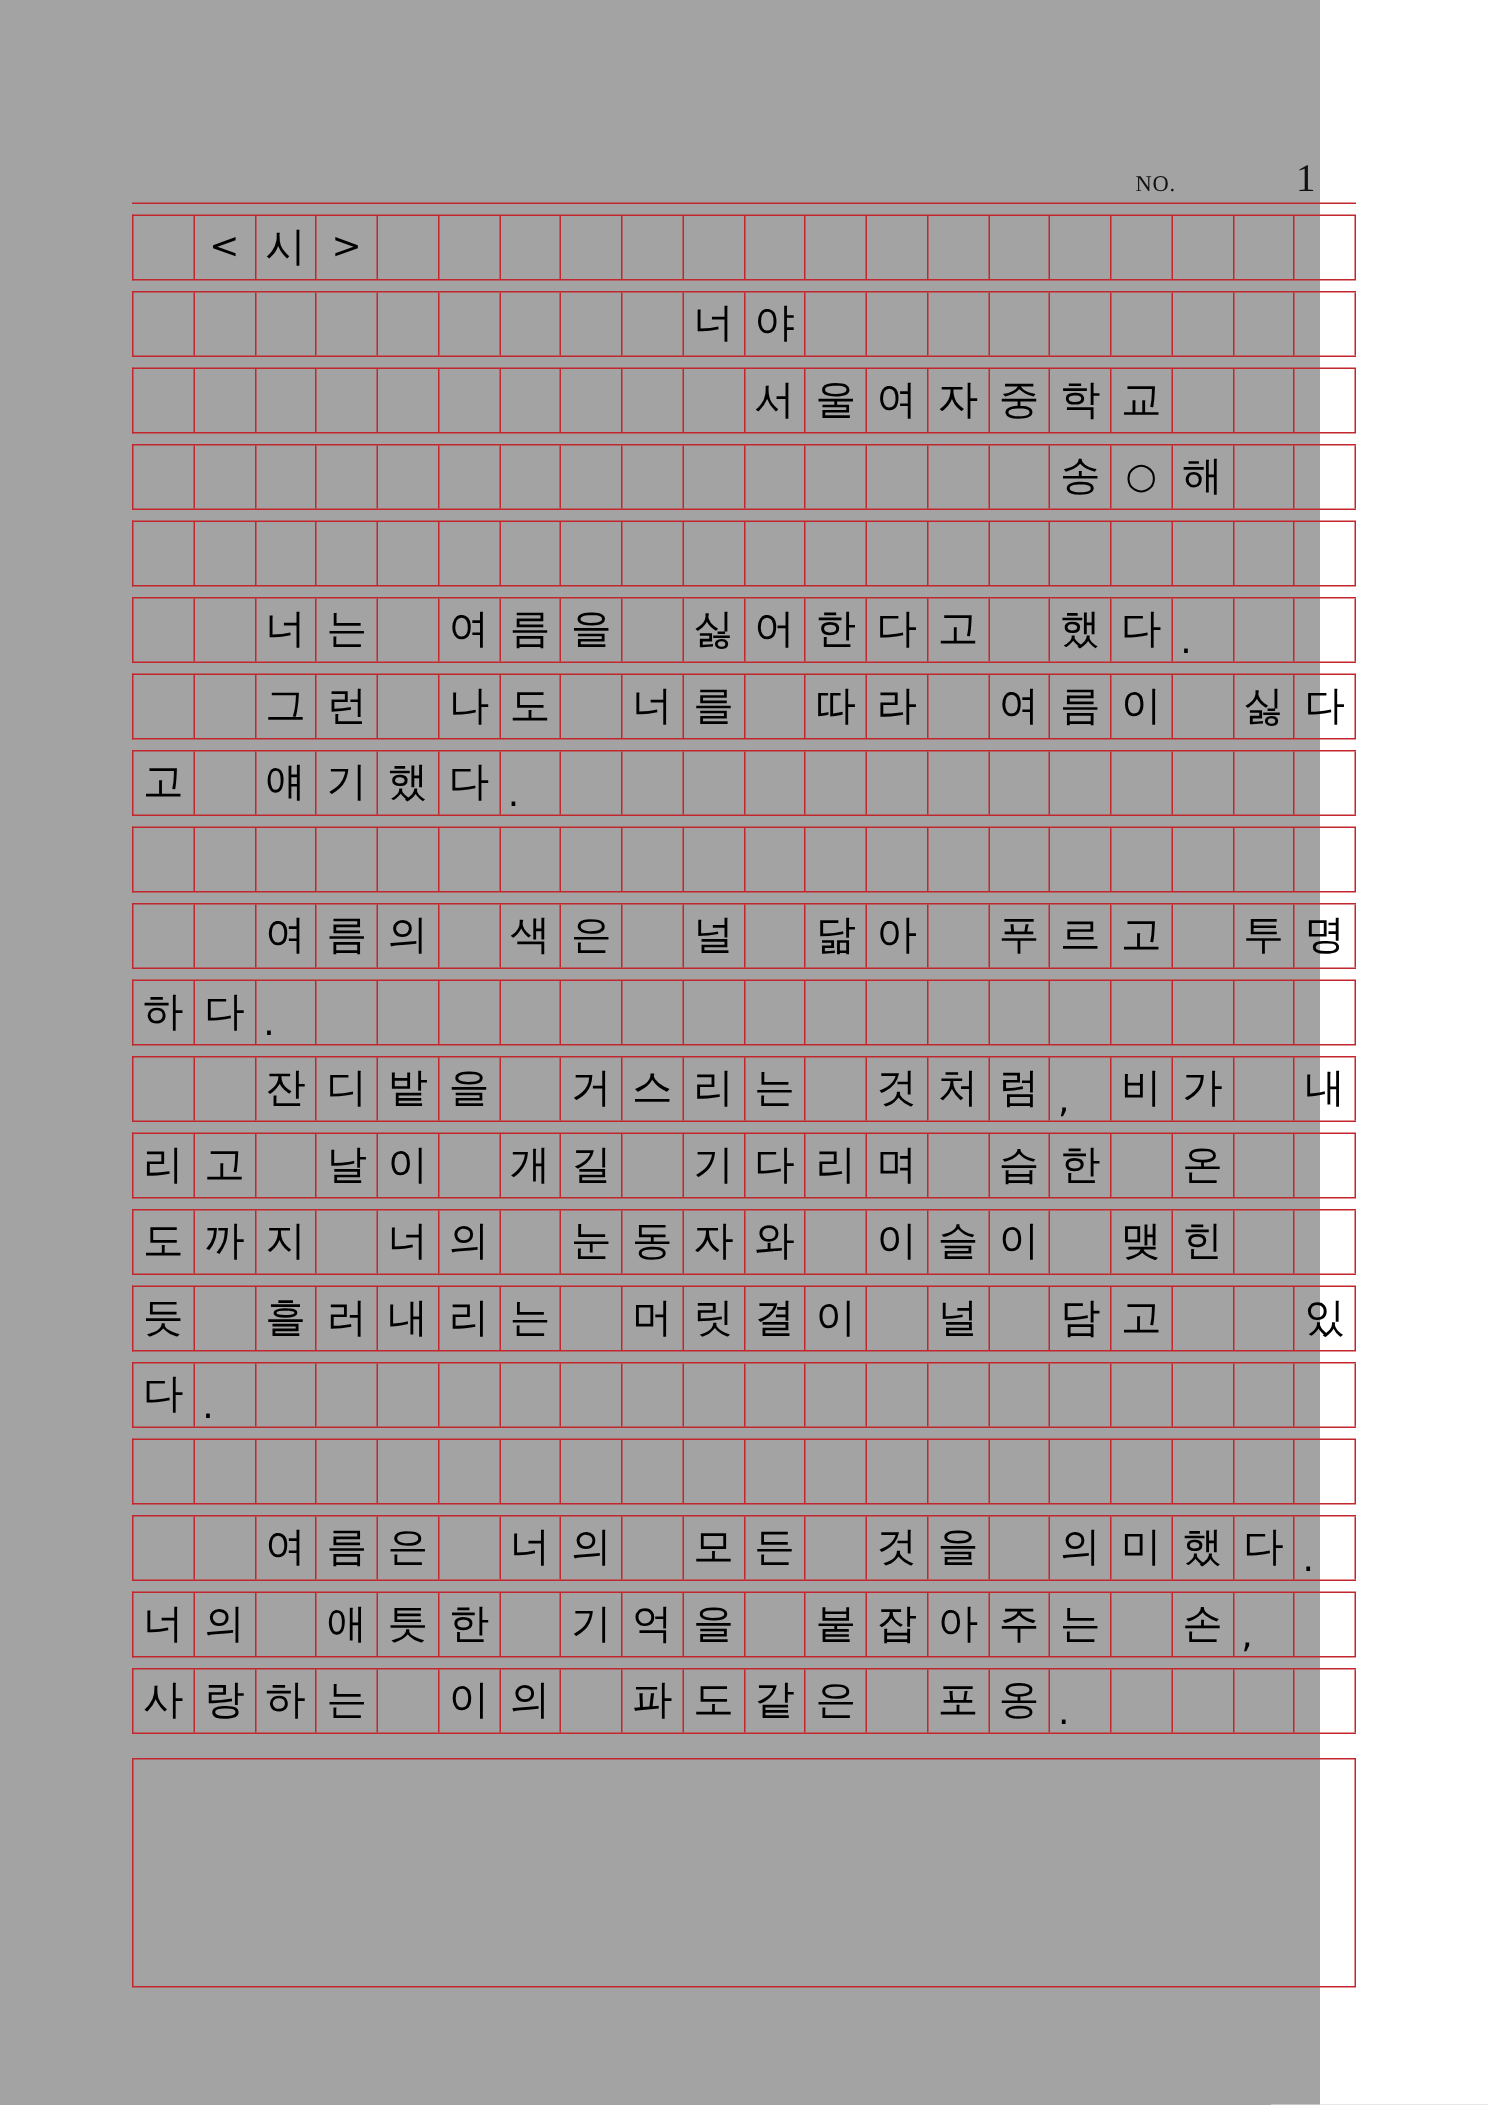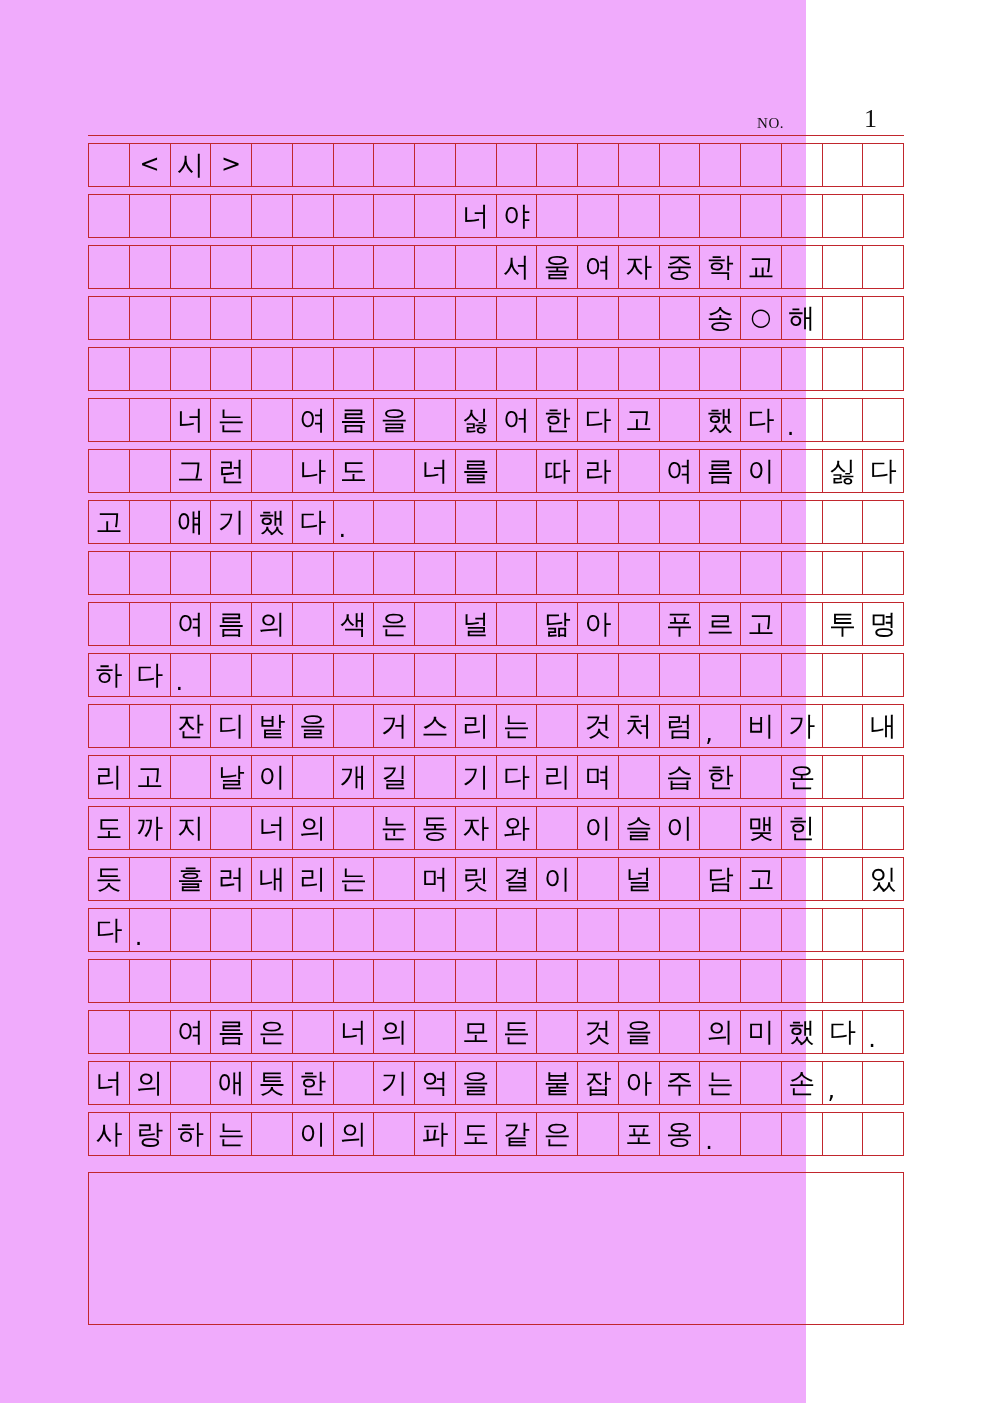--- a/index.html
+++ b/index.html
@@ -10,23 +10,23 @@
   body {
     width: 992px;
     height: 1403px;
     font-family: "DejaVu Sans", "Liberation Sans", sans-serif;
     position: relative;
     overflow: hidden;
   }
   .page {
     position: absolute;
     left: 0; top: 0;
-    width: 806px;
+    width: 880px;
     height: 1403px;
-    background: #f0abfc;
+    background: #a3a3a3;
   }
 
   
   .sheet-header {
     position: absolute;
     left: 88px;
     top: 100px;
     width: 816px;
     height: 36px;
     border-bottom: 1.5px solid #c1272d;

